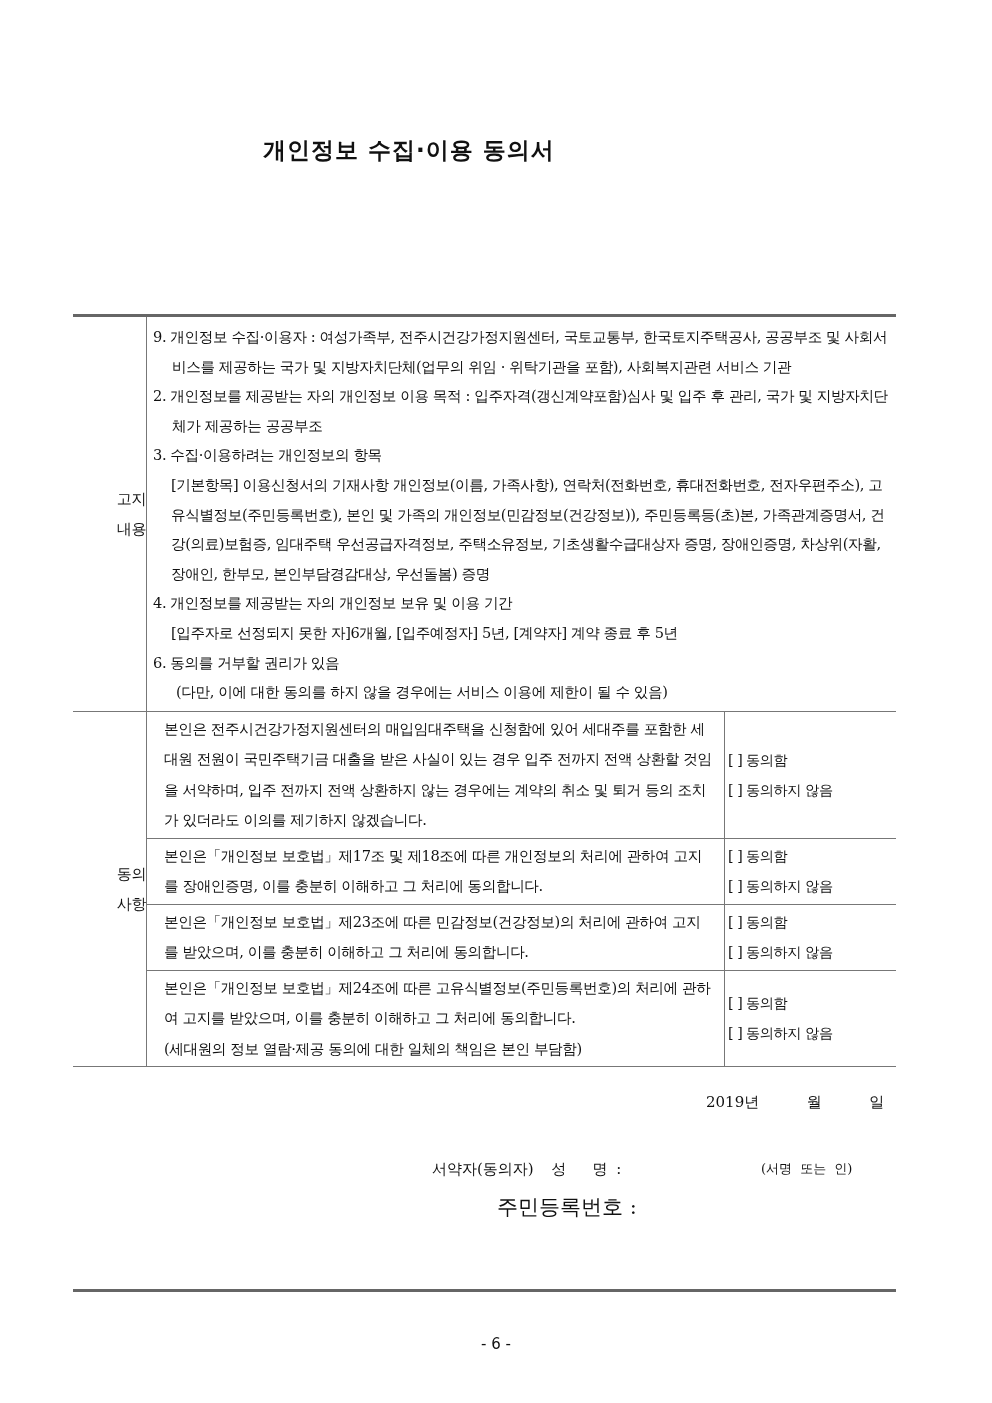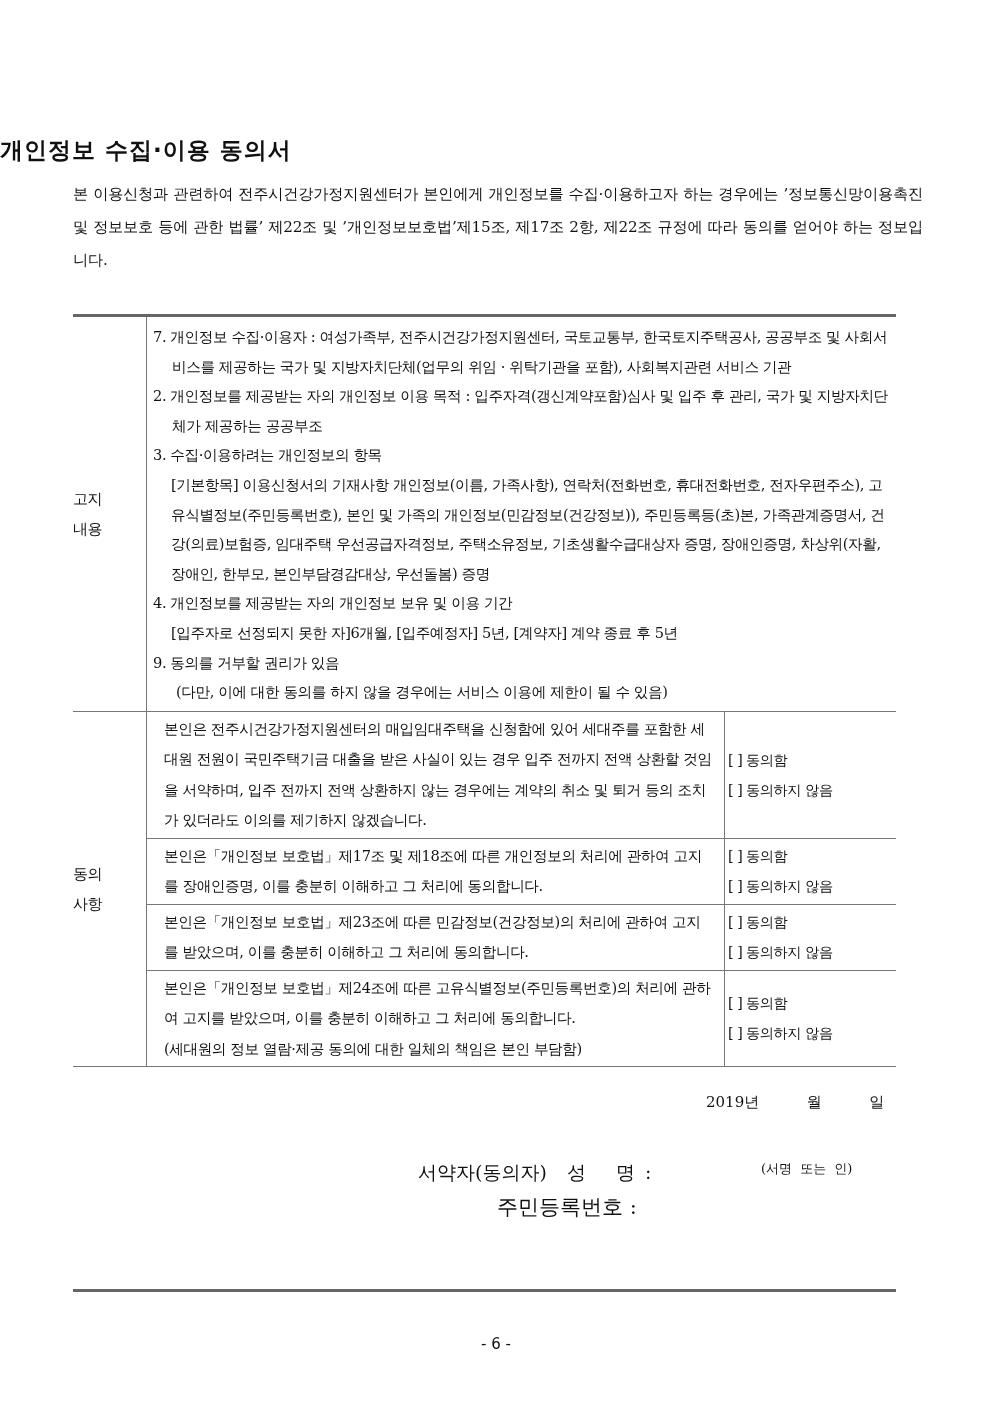--- a/index.html
+++ b/index.html
@@ -1,67 +1,66 @@
 <!DOCTYPE html>
 <html><head>
 <meta charset="utf-8">
 <style>
   html, body { margin:0; padding:0; background:#ffffff; }
   body { width:992px; height:1403px; position:relative; overflow:hidden;
          font-family:"DejaVu Serif", "Liberation Serif", serif; color:#111; }
   .page { position:absolute; left:0; top:0; width:992px; height:1403px; }
-  .title { position:absolute; left:0; width:818px; top:135px; text-align:left;
+  .title { position:absolute; left:0; width:818px; top:135px; text-align:center;
            font-family:"DejaVu Sans", sans-serif; font-weight:bold; font-size:23px; letter-spacing:1px; }
   .intro { position:absolute; left:73px; width:850px; top:178px; font-size:15.2px; line-height:33px; text-align:justify; letter-spacing:-0.2px; }
   .intro p { margin:0; }
   table.main { position:absolute; left:73px; top:314px; width:823px; border-collapse:collapse; font-size:14.6px; letter-spacing:-0.4px; }
   table.main td { border:1px solid #777; vertical-align:middle; padding:0; }
   table.main tr.first td { border-top:3px solid #666; }
-  table.main td.label { width:73px; border-left:none; text-align:left; font-size:15px; line-height:30px; }
+  table.main td.label { width:73px; border-left:none; text-align:right; font-size:15px; line-height:30px; }
   td.notice { padding:5px 8px 4px 6px !important; line-height:29.6px; border-right:none !important; }
   td.notice .item { padding-left:19px; text-indent:-19px; }
   td.notice .sub { padding-left:18px; }
   td.stmt { padding:2px 10px 2px 17px !important; line-height:30.5px; width:550px;margin-top:44px; }
   td.chk { border-right:none !important; padding-left:3px !important; line-height:30px; font-size:14.2px;margin-top:44px; }
   .chk .box { display:inline-block; width:18px; }
   .date { position:absolute; top:1093px; left:706px; font-size:15px;text-align:center; }
   .date span { display:inline-block; }
-  .sig1 { position:absolute; top:1160px; left:418px; font-size:19px; word-spacing:4px; }
+  .sig1 { position:absolute; top:1160px; left:432px; font-size:15px; word-spacing:4px; }
   .sig1b { position:absolute; top:1160px; left:761px; font-size:13px; word-spacing:4px; }
   .sig2 { position:absolute; top:1193px; left:497px; font-size:21px; }
   .addressee { position:absolute; left:0; width:992px; top:1258px; text-align:center;
                font-family:"DejaVu Sans", sans-serif; font-weight:bold; font-size:18.5px; }
   .rule { position:absolute; left:73px; width:823px; top:1289px; height:3px; background:#666; }
   .pagenum { position:absolute; left:0; width:992px; top:1335px; text-align:center; font-size:15px; font-family:"DejaVu Sans", sans-serif; }
 </style>
 </head>
 <body>
 
 <div class="page">
   <div class="title">개인정보 수집·이용 동의서</div>
 
   <div class="intro">
-    <p>본 이용신청과 관련하여 전주시건강가정지원센터가 본인에게 개인정보를 수집·이용하고자 하는 경우에는 ’정보통신망이용촉진 및 정보보호 등에 관한 법률’ 제22조 및 ’개인정보보호법’제15조, 제17조 2항, 제22조 규정에 따라 동의를 얻어야 하는 정보입니다.</p>
   </div>
 
   <table class="main">
     <tbody>
         <tr class="first">
       <td class="label">
         <div>고지</div>
         <div>내용</div>
       </td>
       <td class="notice" colspan="2">
-        <div class="item">7. 개인정보 수집·이용자 : 여성가족부, 전주시건강가정지원센터, 국토교통부, 한국토지주택공사, 공공부조 및 사회서비스를 제공하는 국가 및 지방자치단체(업무의 위임 · 위탁기관을 포함), 사회복지관련 서비스 기관</div>
+        <div class="item">9. 개인정보 수집·이용자 : 여성가족부, 전주시건강가정지원센터, 국토교통부, 한국토지주택공사, 공공부조 및 사회서비스를 제공하는 국가 및 지방자치단체(업무의 위임 · 위탁기관을 포함), 사회복지관련 서비스 기관</div>
         <div class="item">2. 개인정보를 제공받는 자의 개인정보 이용 목적 : 입주자격(갱신계약포함)심사 및 입주 후 관리, 국가 및 지방자치단체가 제공하는 공공부조</div>
         <div class="item">3. 수집·이용하려는 개인정보의 항목</div>
         <div class="sub">[기본항목] 이용신청서의 기재사항 개인정보(이름, 가족사항), 연락처(전화번호, 휴대전화번호, 전자우편주소), 고유식별정보(주민등록번호), 본인 및 가족의 개인정보(민감정보(건강정보)), 주민등록등(초)본, 가족관계증명서, 건강(의료)보험증, 임대주택 우선공급자격정보, 주택소유정보, 기초생활수급대상자 증명, 장애인증명, 차상위(자활, 장애인, 한부모, 본인부담경감대상, 우선돌봄) 증명</div>
         <div class="item">4. 개인정보를 제공받는 자의 개인정보 보유 및 이용 기간</div>
         <div class="sub">[입주자로 선정되지 못한 자]6개월, [입주예정자] 5년, [계약자] 계약 종료 후 5년</div>
-        <div class="item">9. 동의를 거부할 권리가 있음</div>
+        <div class="item">6. 동의를 거부할 권리가 있음</div>
         <div class="sub" style="padding-left:23px">(다만, 이에 대한 동의를 하지 않을 경우에는 서비스 이용에 제한이 될 수 있음)</div>
       </td>
     </tr>
 
     <tr>
       <td class="label" rowspan="4">
         <div>동의</div>
         <div>사항</div>
       </td>
       <td class="stmt">본인은 전주시건강가정지원센터의 매입임대주택을 신청함에 있어 세대주를 포함한 세대원 전원이 국민주택기금 대출을 받은 사실이 있는 경우 입주 전까지 전액 상환할 것임을 서약하며, 입주 전까지 전액 상환하지 않는 경우에는 계약의 취소 및 퇴거 등의 조치가 있더라도 이의를 제기하지 않겠습니다.</td>

